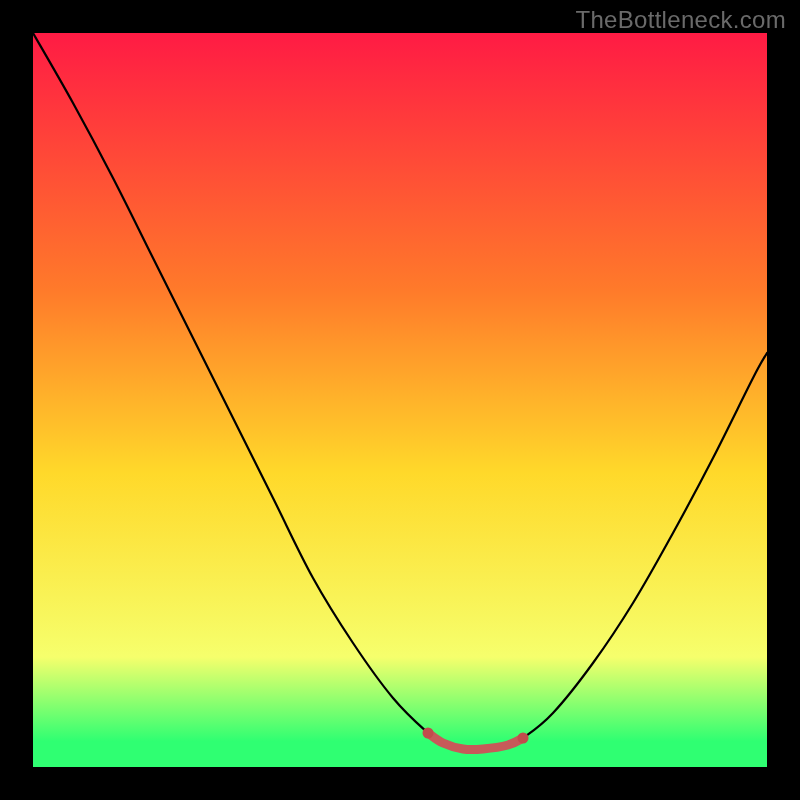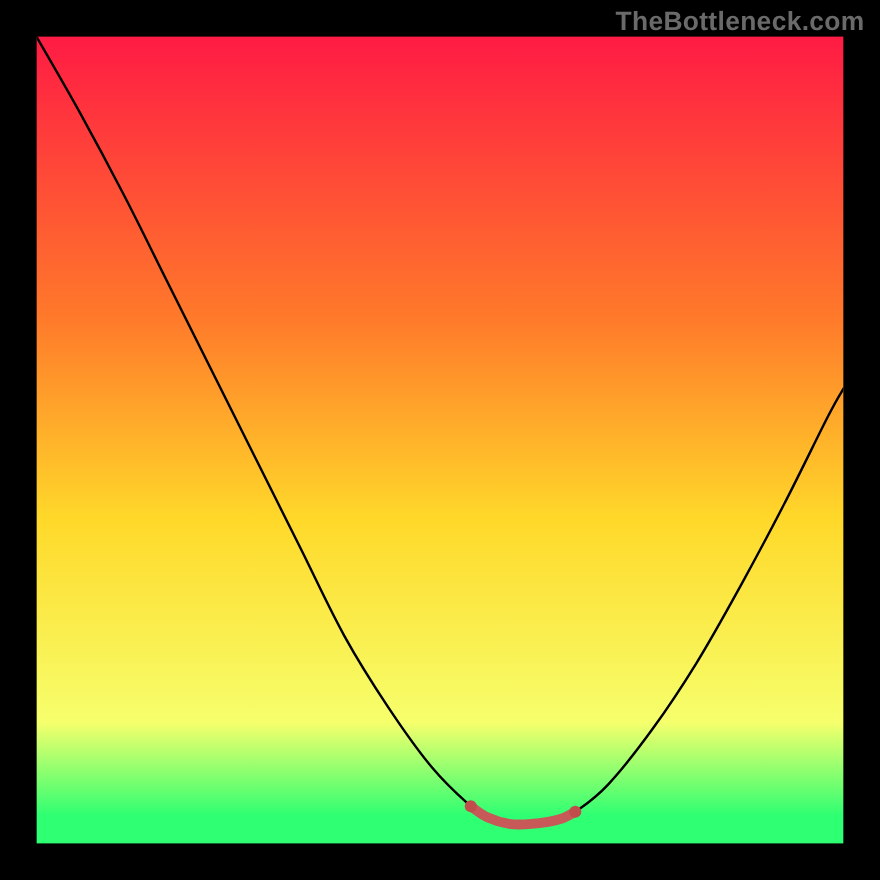--- a/index.html
+++ b/index.html
@@ -18,21 +18,21 @@
     width: 800px;
     height: 800px;
     background: #000;
   }
   .watermark {
     position: absolute;
     top: 6px;
     right: 14px;
     color: #6a6a6a;
     font-size: 24px;
-    font-weight: 700;
+    font-weight: 400;
     letter-spacing: 0.3px;
     user-select: none;
   }
   .plot {
     position: absolute;
     left: 33px;
     top: 33px;
     width: 734px;
     height: 734px;
     overflow: hidden;

